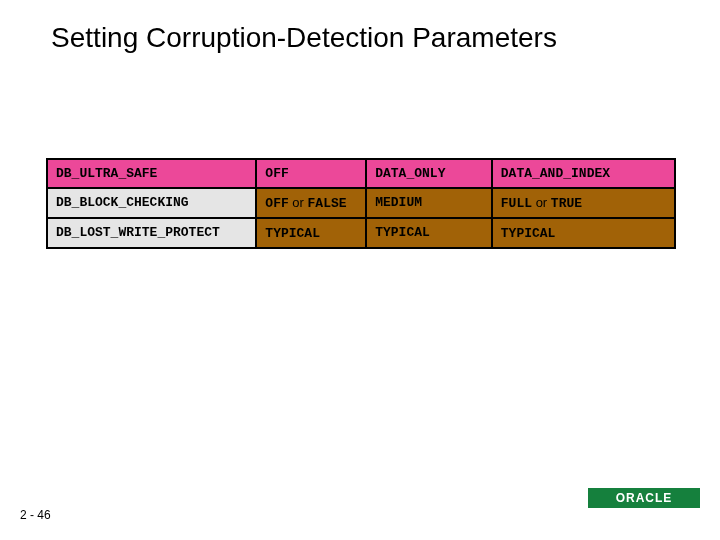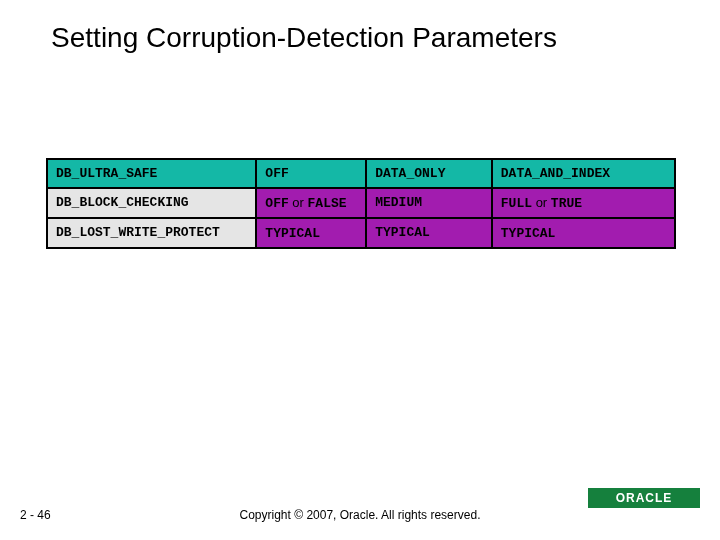--- a/index.html
+++ b/index.html
@@ -42,24 +42,24 @@
   }
   table.params th, table.params td {
     border: 2px solid #000000;
     padding: 6px 8px;
     text-align: left;
     vertical-align: top;
     font-weight: bold;
     font-family: "Courier New", Courier, monospace;
   }
   table.params thead th {
-    background: #14b8a6;
+    background: #ec4899;
   }
   table.params tbody td {
-    background: #a21caf;
+    background: #a16207;
   }
   table.params tbody td.rowhead {
     background: #e5e5e5;
   }
   table.params tbody td .or {
     font-family: Arial, Helvetica, sans-serif;
     font-weight: normal;
   }
   .col-param { width: 200px; }
   .col-a { width: 105px; }
@@ -151,19 +151,18 @@
           <td>
             <span>TYPICAL</span><span class="or"></span><span></span>
           </td>
         </tr>
       </tbody>
     </table>
   </div>
 
   <div class="footer">
     <div class="page-num">2 - 46</div>
-    <div class="copyright">Copyright © 2007, Oracle. All rights reserved.</div>
     <div class="logo">
       <span>ORACLE</span>
     </div>
   </div>
 
 </div>
 
 </body></html>

